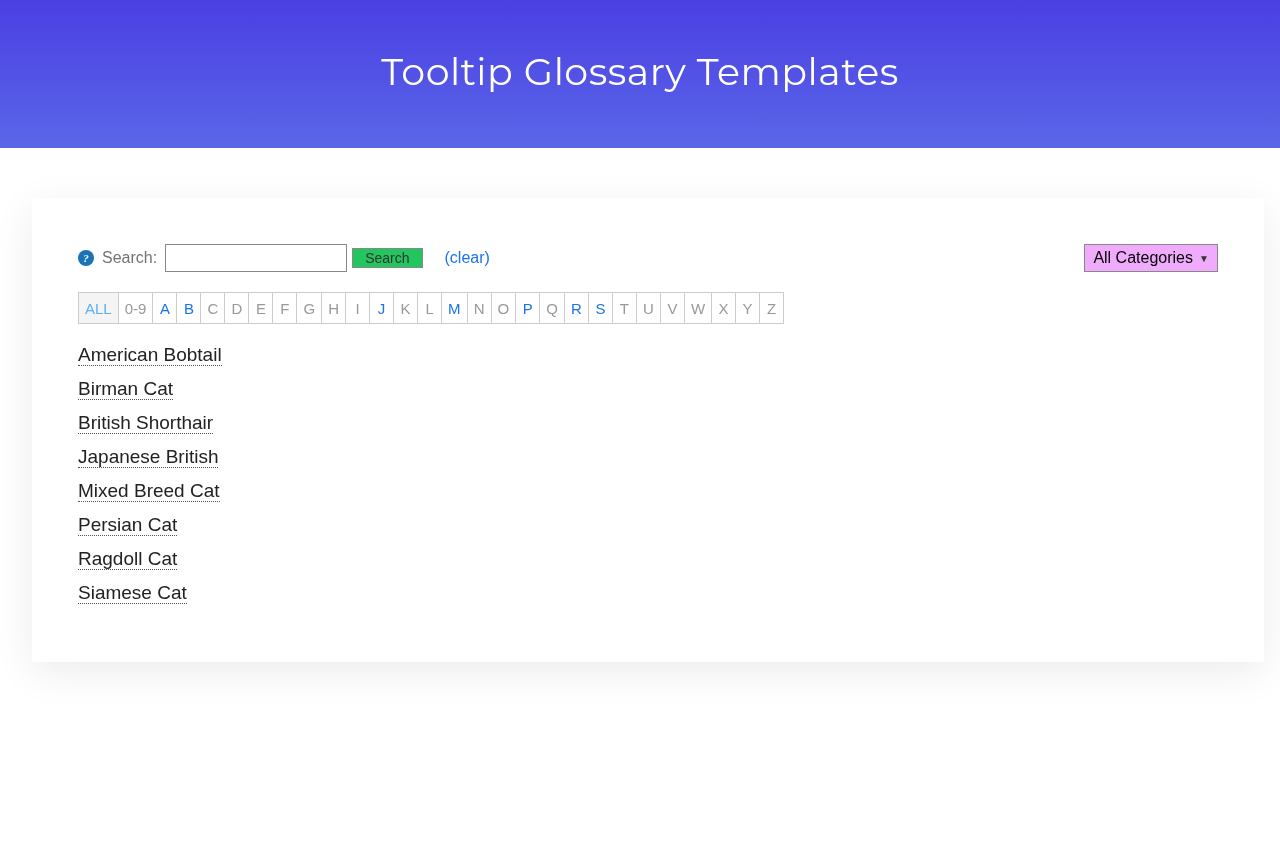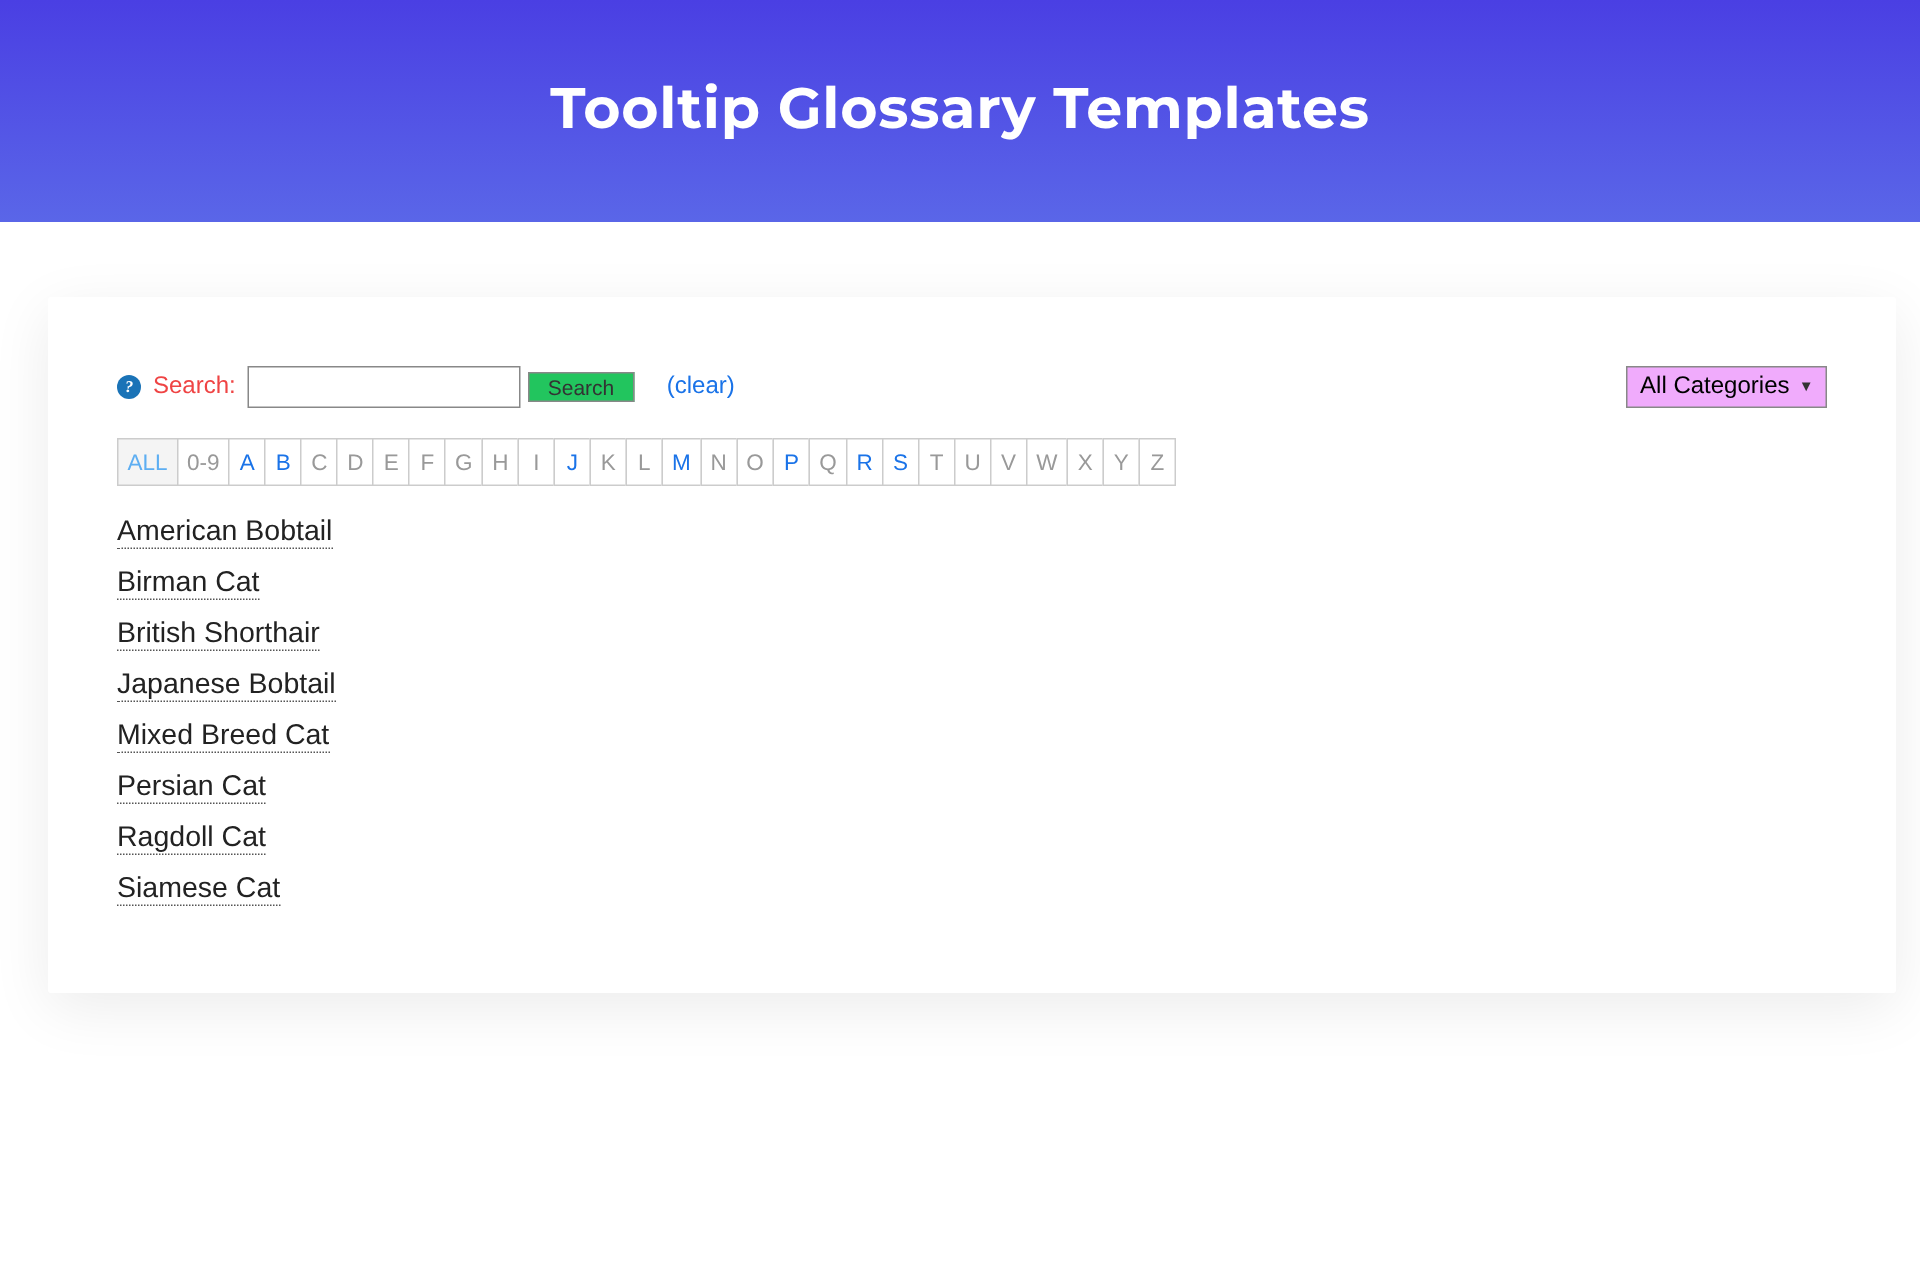--- a/index.html
+++ b/index.html
@@ -10,21 +10,21 @@
   }
   .hero {
     background: linear-gradient(180deg, #4a3fe3 0%, #5a66e8 100%);
     height: 148px;
     display: flex;
     align-items: center;
     justify-content: center;
   }
   .hero h1 {
     color: #fff;
-    font-weight: 700;
+    font-weight: 400;
     font-size: 38px;
     letter-spacing: 0.5px;
     font-family: "Montserrat", "Segoe UI", sans-serif;
     margin-top: -6px;
   }
   .card-wrap {
     padding: 50px 16px 60px 32px;
   }
   .card {
     background: #fff;
@@ -50,21 +50,21 @@
     font-size: 11px;
     font-style: italic;
     font-weight: bold;
     display: inline-flex;
     align-items: center;
     justify-content: center;
     font-family: Georgia, serif;
   }
   .search-label {
     font-size: 16px;
-    color: #ef4444;
+    color: #737373;
     margin-left: 2px;
   }
   .search-input {
     width: 182px;
     height: 28px;
     border: 1px solid #888;
     background: #fff;
     font-size: 14px;
     padding: 0 4px;
     margin-left: 2px;
@@ -191,21 +191,21 @@
         <div class="alpha-cell">W</div>
         <div class="alpha-cell">X</div>
         <div class="alpha-cell">Y</div>
         <div class="alpha-cell">Z</div>
       </div>
 
     <ul class="terms-list" id="terms-list">
         <li><span>American Bobtail</span></li>
         <li><span>Birman Cat</span></li>
         <li><span>British Shorthair</span></li>
-        <li><span>Japanese Bobtail</span></li>
+        <li><span>Japanese British</span></li>
         <li><span>Mixed Breed Cat</span></li>
         <li><span>Persian Cat</span></li>
         <li><span>Ragdoll Cat</span></li>
         <li><span>Siamese Cat</span></li>
       </ul>
 
   </div>
 </div>
 
 </body></html>

